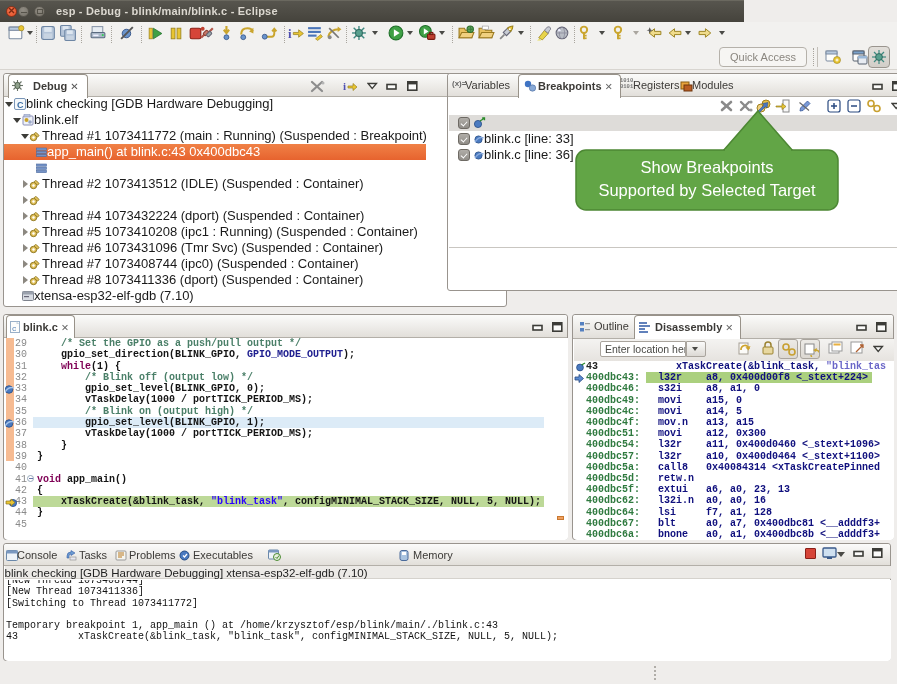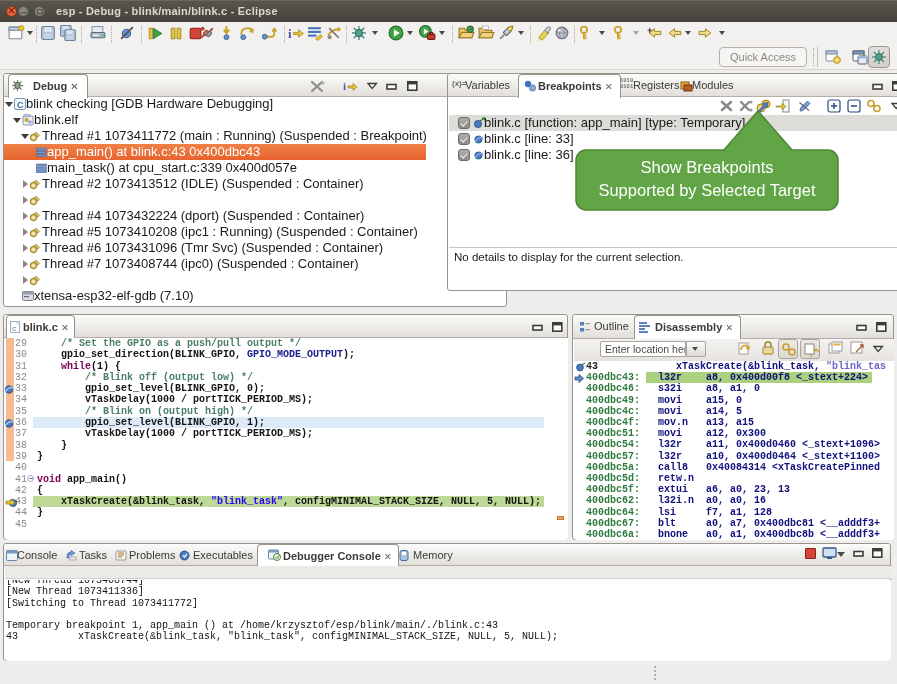--- a/index.html
+++ b/index.html
@@ -1,19 +1,19 @@
 <!DOCTYPE html>
 <html><head>
 <meta charset="utf-8">
 <style>
 *{margin:0;padding:0;box-sizing:border-box}
 html,body{width:897px;height:684px;overflow:hidden;background:#efedeb;font-family:"Liberation Sans",sans-serif;position:relative}
 .abs{position:absolute}
 
-#titlebar{position:absolute;left:0;top:0;width:897px;height:22px;background:linear-gradient(#57554e,#45433c);border-top:1px solid #6a685f}
+#titlebar{position:absolute;left:0;top:0;width:744px;height:22px;background:linear-gradient(#57554e,#45433c);border-top:1px solid #6a685f}
 #titlebar .btn{position:absolute;top:5px;width:11px;height:11px;border-radius:50%}
 #title-text{position:absolute;left:56px;top:4px;color:#dcd8d0;font-size:11px;font-weight:bold;letter-spacing:0.2px}
 
 #toolbar1{position:absolute;left:0;top:22px;width:897px;height:24px;background:#f2f1ef}
 #toolbar2{position:absolute;left:0;top:46px;width:897px;height:24px;background:#f2f1ef;border-bottom:1px solid #d8d5d0}
 .tsep{position:absolute;top:4px;height:17px;width:0;border-left:1px dotted #a9a59e}
 .ticon{position:absolute;top:3px;width:17px;height:17px}
 .tdrop{position:absolute;top:9px;width:0;height:0;border-left:3.5px solid transparent;border-right:3.5px solid transparent;border-top:4.5px solid #4a4a46}
 
 #qa{position:absolute;left:719px;top:47px;width:88px;height:20px;border:1px solid #b5b1aa;border-radius:4px;background:#f6f5f3;color:#8a867f;font-size:11px;line-height:18px;text-align:center}
@@ -311,21 +311,20 @@
       </g>
     </svg>
   <div class="trow" style="left:43px;top:70px;color:#fff">app_main() at blink.c:43 0x400dbc43</div>
   <svg class="abs" style="left:32px;top:88px" width="11" height="12">
       <g fill="#7593c7" stroke="#4a699e" stroke-width="0.6">
         <rect x="0.5" y="2" width="10" height="2.2"></rect>
         <rect x="0.5" y="5.2" width="10" height="2.2"></rect>
         <rect x="0.5" y="8.4" width="10" height="2.2"></rect>
       </g>
     </svg>
-  <div class="trow" style="left:43px;top:86px;color:#1a1a1a">main_task() at cpu_start.c:339 0x400d057e</div>
   <div class="arrow-closed" style="left:19px;top:106px"></div>
   <svg class="abs" style="left:25px;top:104px" width="12" height="12">
       <circle cx="4.5" cy="7.5" r="3.2" fill="#e2c25c" stroke="#8f7720"></circle>
       <circle cx="4.5" cy="7.5" r="1.2" fill="#fff"></circle>
       <rect x="6.5" y="2.2" width="5" height="2.4" rx="1" fill="#e2c25c" stroke="#8f7720" stroke-width="0.8" transform="rotate(40 6.5 2.2)"></rect>
     </svg>
   <div class="trow" style="left:38px;top:102px;color:#1a1a1a">Thread #2 1073413512 (IDLE) (Suspended : Container)</div>
   <div class="arrow-closed" style="left:19px;top:122px"></div>
   <svg class="abs" style="left:25px;top:120px" width="12" height="12">
       <circle cx="4.5" cy="7.5" r="3.2" fill="#e2c25c" stroke="#8f7720"></circle>
@@ -359,20 +358,21 @@
       <circle cx="4.5" cy="7.5" r="1.2" fill="#fff"></circle>
       <rect x="6.5" y="2.2" width="5" height="2.4" rx="1" fill="#e2c25c" stroke="#8f7720" stroke-width="0.8" transform="rotate(40 6.5 2.2)"></rect>
     </svg>
   <div class="trow" style="left:38px;top:182px;color:#1a1a1a">Thread #7 1073408744 (ipc0) (Suspended : Container)</div>
   <div class="arrow-closed" style="left:19px;top:202px"></div>
   <svg class="abs" style="left:25px;top:200px" width="12" height="12">
       <circle cx="4.5" cy="7.5" r="3.2" fill="#e2c25c" stroke="#8f7720"></circle>
       <circle cx="4.5" cy="7.5" r="1.2" fill="#fff"></circle>
       <rect x="6.5" y="2.2" width="5" height="2.4" rx="1" fill="#e2c25c" stroke="#8f7720" stroke-width="0.8" transform="rotate(40 6.5 2.2)"></rect>
     </svg>
+  <div class="trow" style="left:38px;top:198px;color:#1a1a1a">Thread #8 1073411336 (dport) (Suspended : Container)</div>
   <svg class="abs" style="left:18px;top:216px" width="12" height="12">
       <rect x="0.5" y="1.5" width="11" height="9" rx="1" fill="#d7dbe2" stroke="#7d828c"></rect>
       <rect x="0.5" y="1.5" width="11" height="3" fill="#9aa1ad"></rect>
       <rect x="2" y="6" width="5" height="1.2" fill="#667"></rect>
     </svg>
   <div class="trow" style="left:30px;top:214px;color:#1a1a1a">xtensa-esp32-elf-gdb (7.10)</div>
 </div>
 
 <div class="panel" id="p-bp" style="left:447px;top:73px;width:463px;height:218px">
   <div class="tabbar"></div>
@@ -444,36 +444,34 @@
   <svg class="abs" style="left:443px;top:28px" width="11" height="8">
       <path d="M1 1.5 L9.5 1.5 L5.2 6.5 Z" fill="#fbfbfa" stroke="#3c3c38" stroke-width="1.3"></path>
     </svg>
 
   <div class="abs" style="left:1px;top:41px;width:461px;height:16px;background:#dedcd9"></div>
   <div class="cb" style="left:10px;top:43px"></div>
   <svg class="abs" style="left:25px;top:43px" width="13" height="12">
       <circle cx="5" cy="7" r="3.6" fill="#4a7ac0" stroke="#274d85" stroke-width="0.8"></circle>
       <path d="M7 4 L11 1.5 M9.2 1 L11.5 1 L11.5 3.2" stroke="#2a8a2a" stroke-width="1.3" fill="none"></path>
     </svg>
-  <div class="trow" style="left:36px;top:41px">blink.c [function: app_main] [type: Temporary]</div>
   <div class="cb" style="left:10px;top:59px"></div>
   <svg class="abs" style="left:25px;top:59px" width="13" height="12">
       <circle cx="5.5" cy="6.5" r="3.6" fill="#4a7ac0" stroke="#274d85" stroke-width="0.8"></circle>
       <path d="M2 9 Q6 3 10.5 5" stroke="#88aadd" stroke-width="1.4" fill="none"></path>
     </svg>
   <div class="trow" style="left:36px;top:57px">blink.c [line: 33]</div>
   <div class="cb" style="left:10px;top:75px"></div>
   <svg class="abs" style="left:25px;top:75px" width="13" height="12">
       <circle cx="5.5" cy="6.5" r="3.6" fill="#4a7ac0" stroke="#274d85" stroke-width="0.8"></circle>
       <path d="M2 9 Q6 3 10.5 5" stroke="#88aadd" stroke-width="1.4" fill="none"></path>
     </svg>
   <div class="trow" style="left:36px;top:73px">blink.c [line: 36]</div>
 
   <div class="abs" style="left:1px;top:173px;width:461px;height:1px;background:#c9c6c1"></div>
-  <div class="abs" style="left:6px;top:177px;font-size:11.5px;color:#1a1a1a">No details to display for the current selection.</div>
 
   <svg class="abs" style="left:120px;top:30px" width="280" height="112">
     <path d="M155 47 L190 7 L225 47 Z" fill="#62a546" stroke="#4c8733" stroke-width="1.5"></path>
     <rect x="8" y="46" width="262" height="60" rx="10" fill="#62a546" stroke="#4c8733" stroke-width="1.5"></rect>
     <rect x="157" y="45" width="66" height="4" fill="#62a546"></rect>
     <text x="139" y="69" text-anchor="middle" font-size="16.5" fill="#fff" font-family="Liberation Sans">Show Breakpoints</text>
     <text x="139" y="92" text-anchor="middle" font-size="16.5" fill="#fff" font-family="Liberation Sans">Supported by Selected Target</text>
   </svg>
 </div>
 
@@ -669,21 +667,20 @@
   <svg class="abs" style="left:111px;top:6px" width="12" height="11">
       <rect x="1" y="1" width="10" height="9" rx="1" fill="#f5f5f0" stroke="#999"></rect>
       <path d="M3 3 L9 3 M3 5 L9 5 M3 7 L7 7" stroke="#b87820" stroke-width="1"></path>
     </svg>
   <div class="tab" style="left:125px;padding:0">Problems</div>
   <svg class="abs" style="left:175px;top:6px" width="12" height="11">
       <circle cx="5.5" cy="5.5" r="4.5" fill="#4a7ac0" stroke="#274d85"></circle>
       <path d="M4 5.5 L5.5 7 L8 4" stroke="#fff" stroke-width="1.2" fill="none"></path>
     </svg>
   <div class="tab" style="left:189px;padding:0">Executables</div>
-  <div class="tab active" style="left:253px;padding:0 6px 0 25px;height:23px;line-height:22px">Debugger Console <span style="font-weight:normal;color:#666;font-size:9.5px;letter-spacing:0">✕</span></div>
   <svg class="abs" style="left:264px;top:5px" width="13" height="12">
       <rect x="0.5" y="1" width="10" height="9" rx="1" fill="#eef3f8" stroke="#6a88aa"></rect>
       <rect x="0.5" y="1" width="10" height="2.5" fill="#7a98c0"></rect>
       <circle cx="9" cy="8" r="3.5" fill="#e8f0e0" stroke="#4a8a30"></circle>
       <path d="M7.5 8 L9 9.5 L11 6.5" stroke="#4a8a30" stroke-width="1" fill="none"></path>
     </svg>
   <svg class="abs" style="left:395px;top:6px" width="10" height="11">
       <rect x="1" y="0.5" width="8" height="10" rx="2" fill="#aac4e0" stroke="#4a6a9a"></rect>
       <rect x="3" y="2" width="4" height="3" fill="#fff"></rect>
     </svg>
@@ -697,20 +694,21 @@
   <div class="abs" style="left:833px;top:8px;width:0;height:0;border-left:4px solid transparent;border-right:4px solid transparent;border-top:5px solid #4a4a46"></div>
   <svg class="abs" style="left:849px;top:6px" width="11" height="8">
       <rect x="1" y="1.5" width="9" height="4.5" fill="#fbfbfa" stroke="#3c3c38" stroke-width="1.6"></rect>
     </svg>
   <svg class="abs" style="left:868px;top:4px" width="11" height="10">
       <rect x="0.8" y="0.8" width="9" height="8.4" fill="#fbfbfa" stroke="#3c3c38" stroke-width="1.6"></rect>
       <rect x="0.8" y="0.8" width="9" height="2.6" fill="#3c3c38"></rect>
     </svg>
 
   <div class="abs" style="left:1px;top:22px;width:886px;height:13px;background:#eceae7;border-bottom:1px solid #d5d2cd"></div>
+  <div class="abs" style="left:0.5px;top:22.5px;font-size:11.5px;color:#222;white-space:nowrap">blink checking [GDB Hardware Debugging] xtensa-esp32-elf-gdb (7.10)</div>
 
   <div class="abs" style="left:1px;top:36px;width:886px;height:81px;background:#fff;overflow:hidden;border-radius:0 0 3px 3px">
     <div class="abs mono" style="left:1px;top:-5px;font-size:10px;line-height:11.3px;color:#111;white-space:pre">[New Thread 1073408744]
 [New Thread 1073411336]
 [Switching to Thread 1073411772]
 
 Temporary breakpoint 1, app_main () at /home/krzysztof/esp/blink/main/./blink.c:43
 43          xTaskCreate(&amp;blink_task, "blink_task", configMINIMAL_STACK_SIZE, NULL, 5, NULL);</div>
   </div>
 </div>

